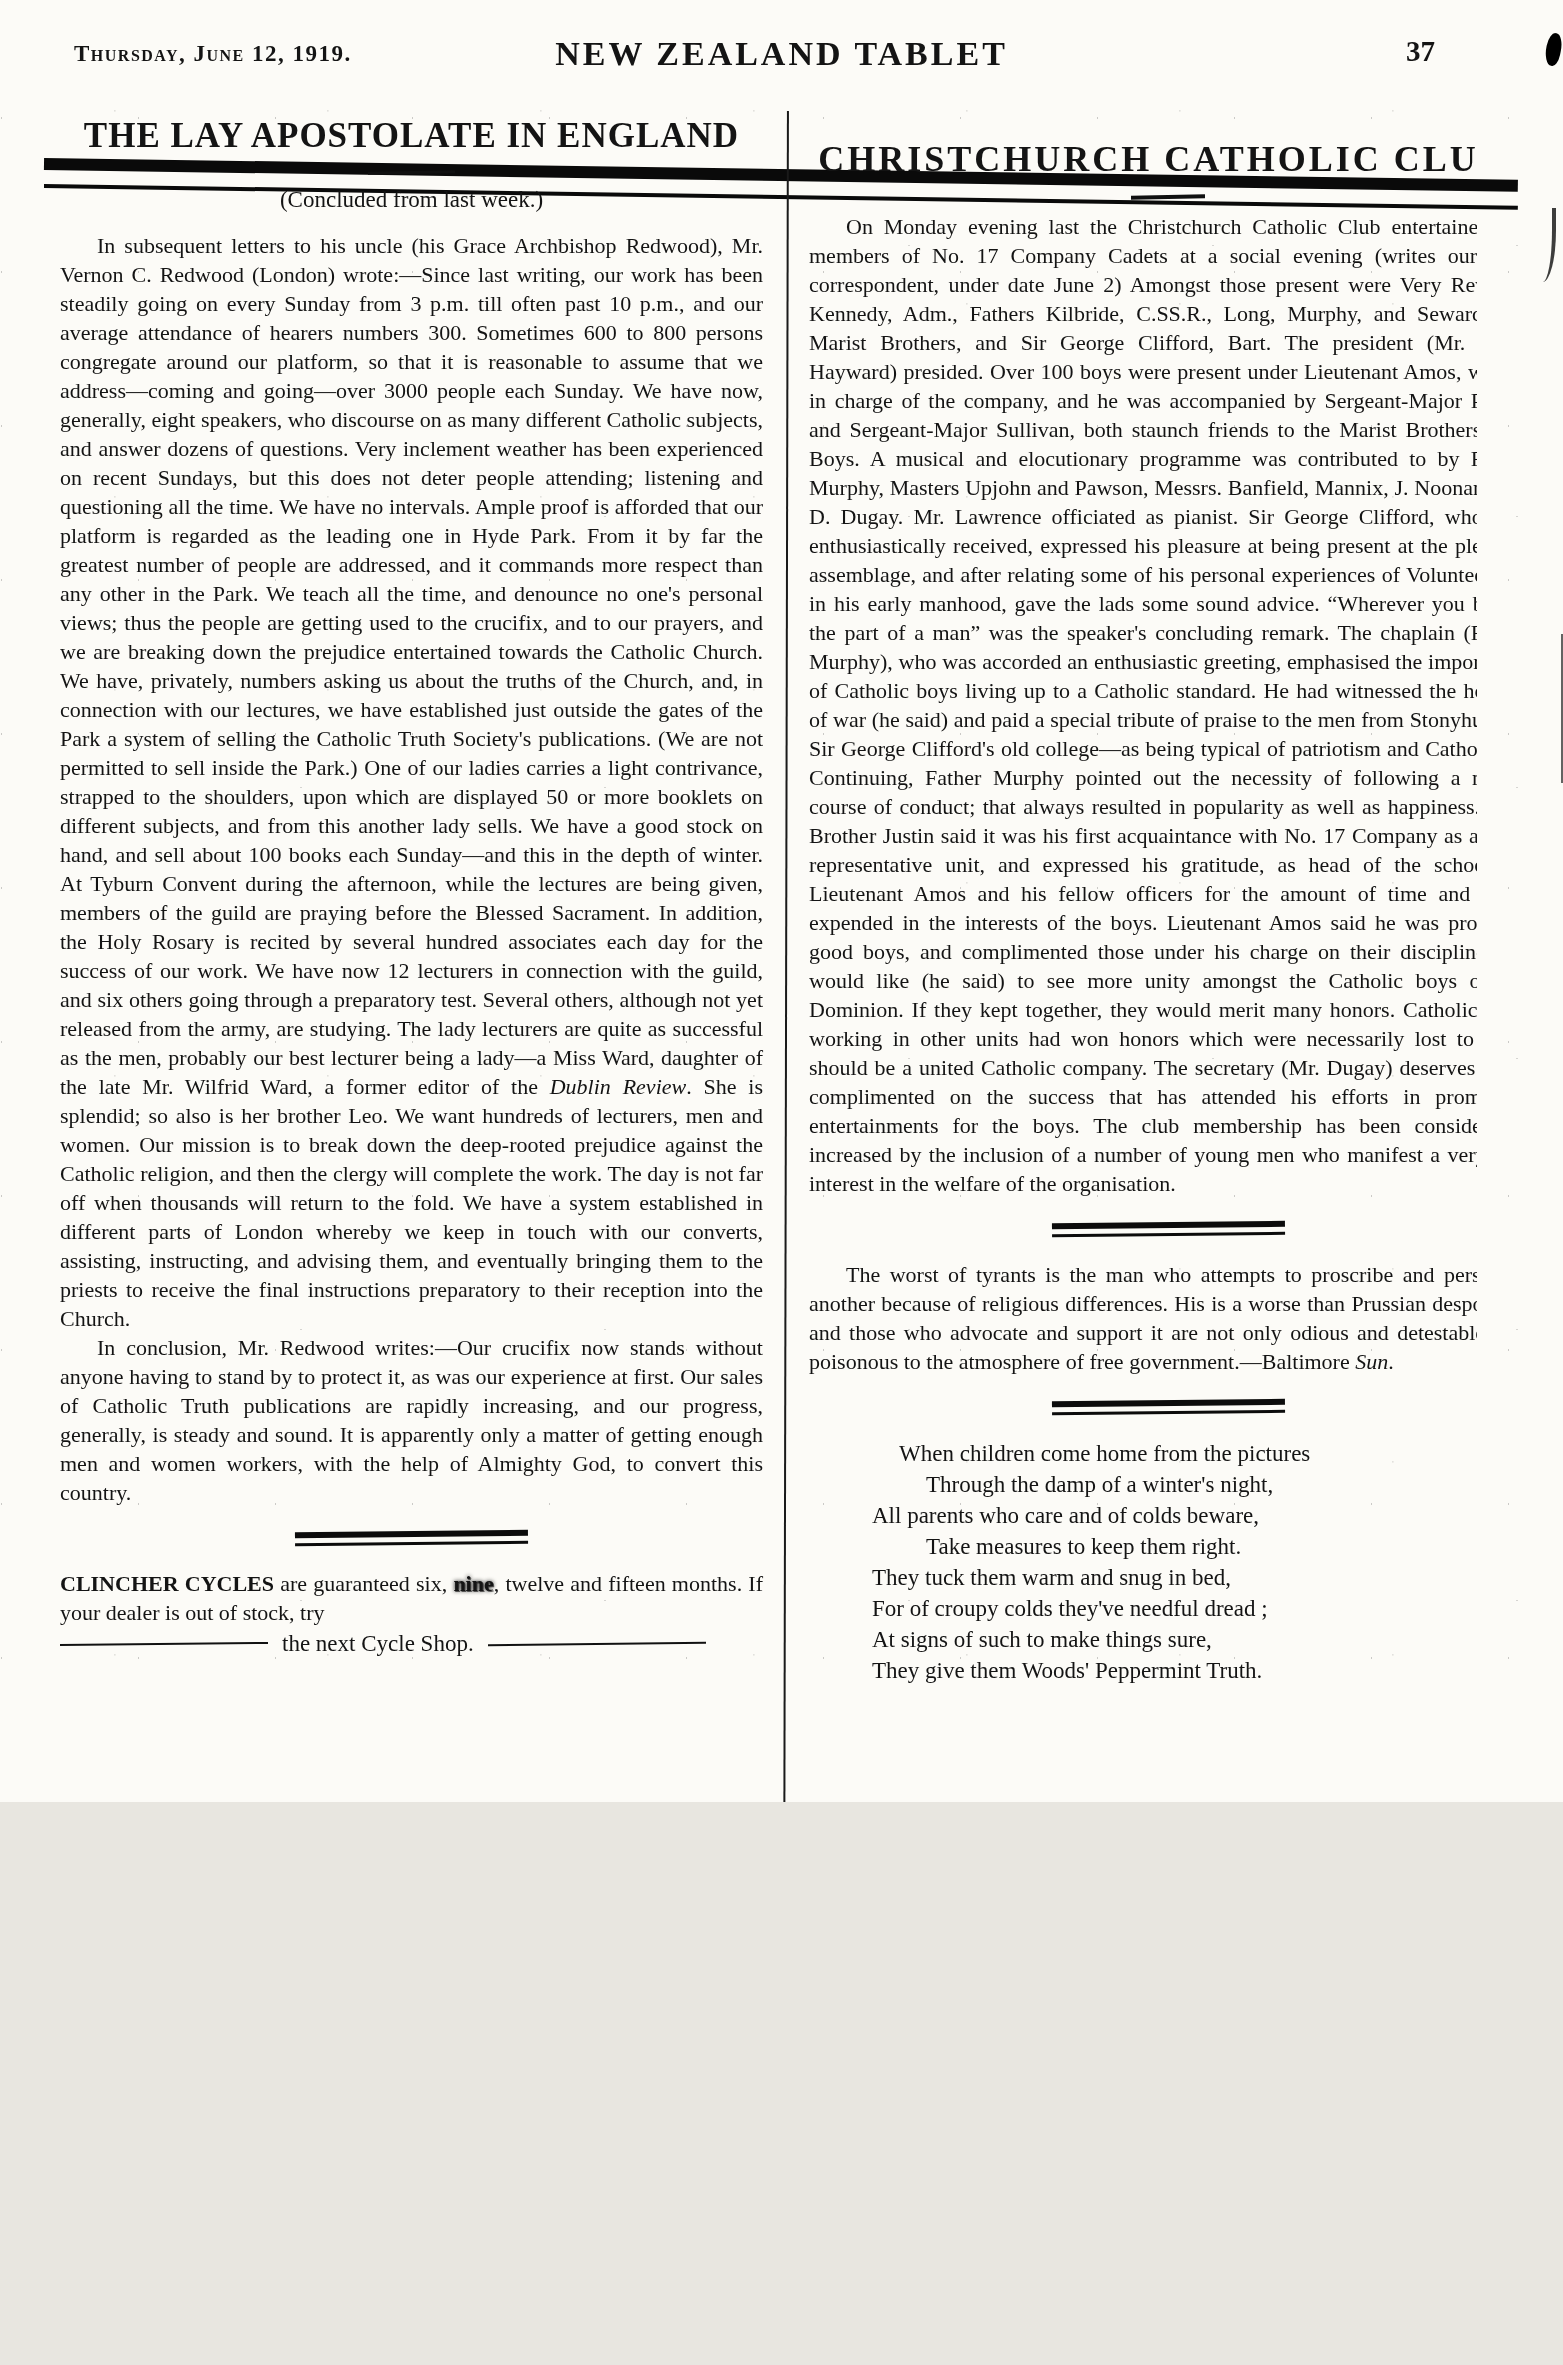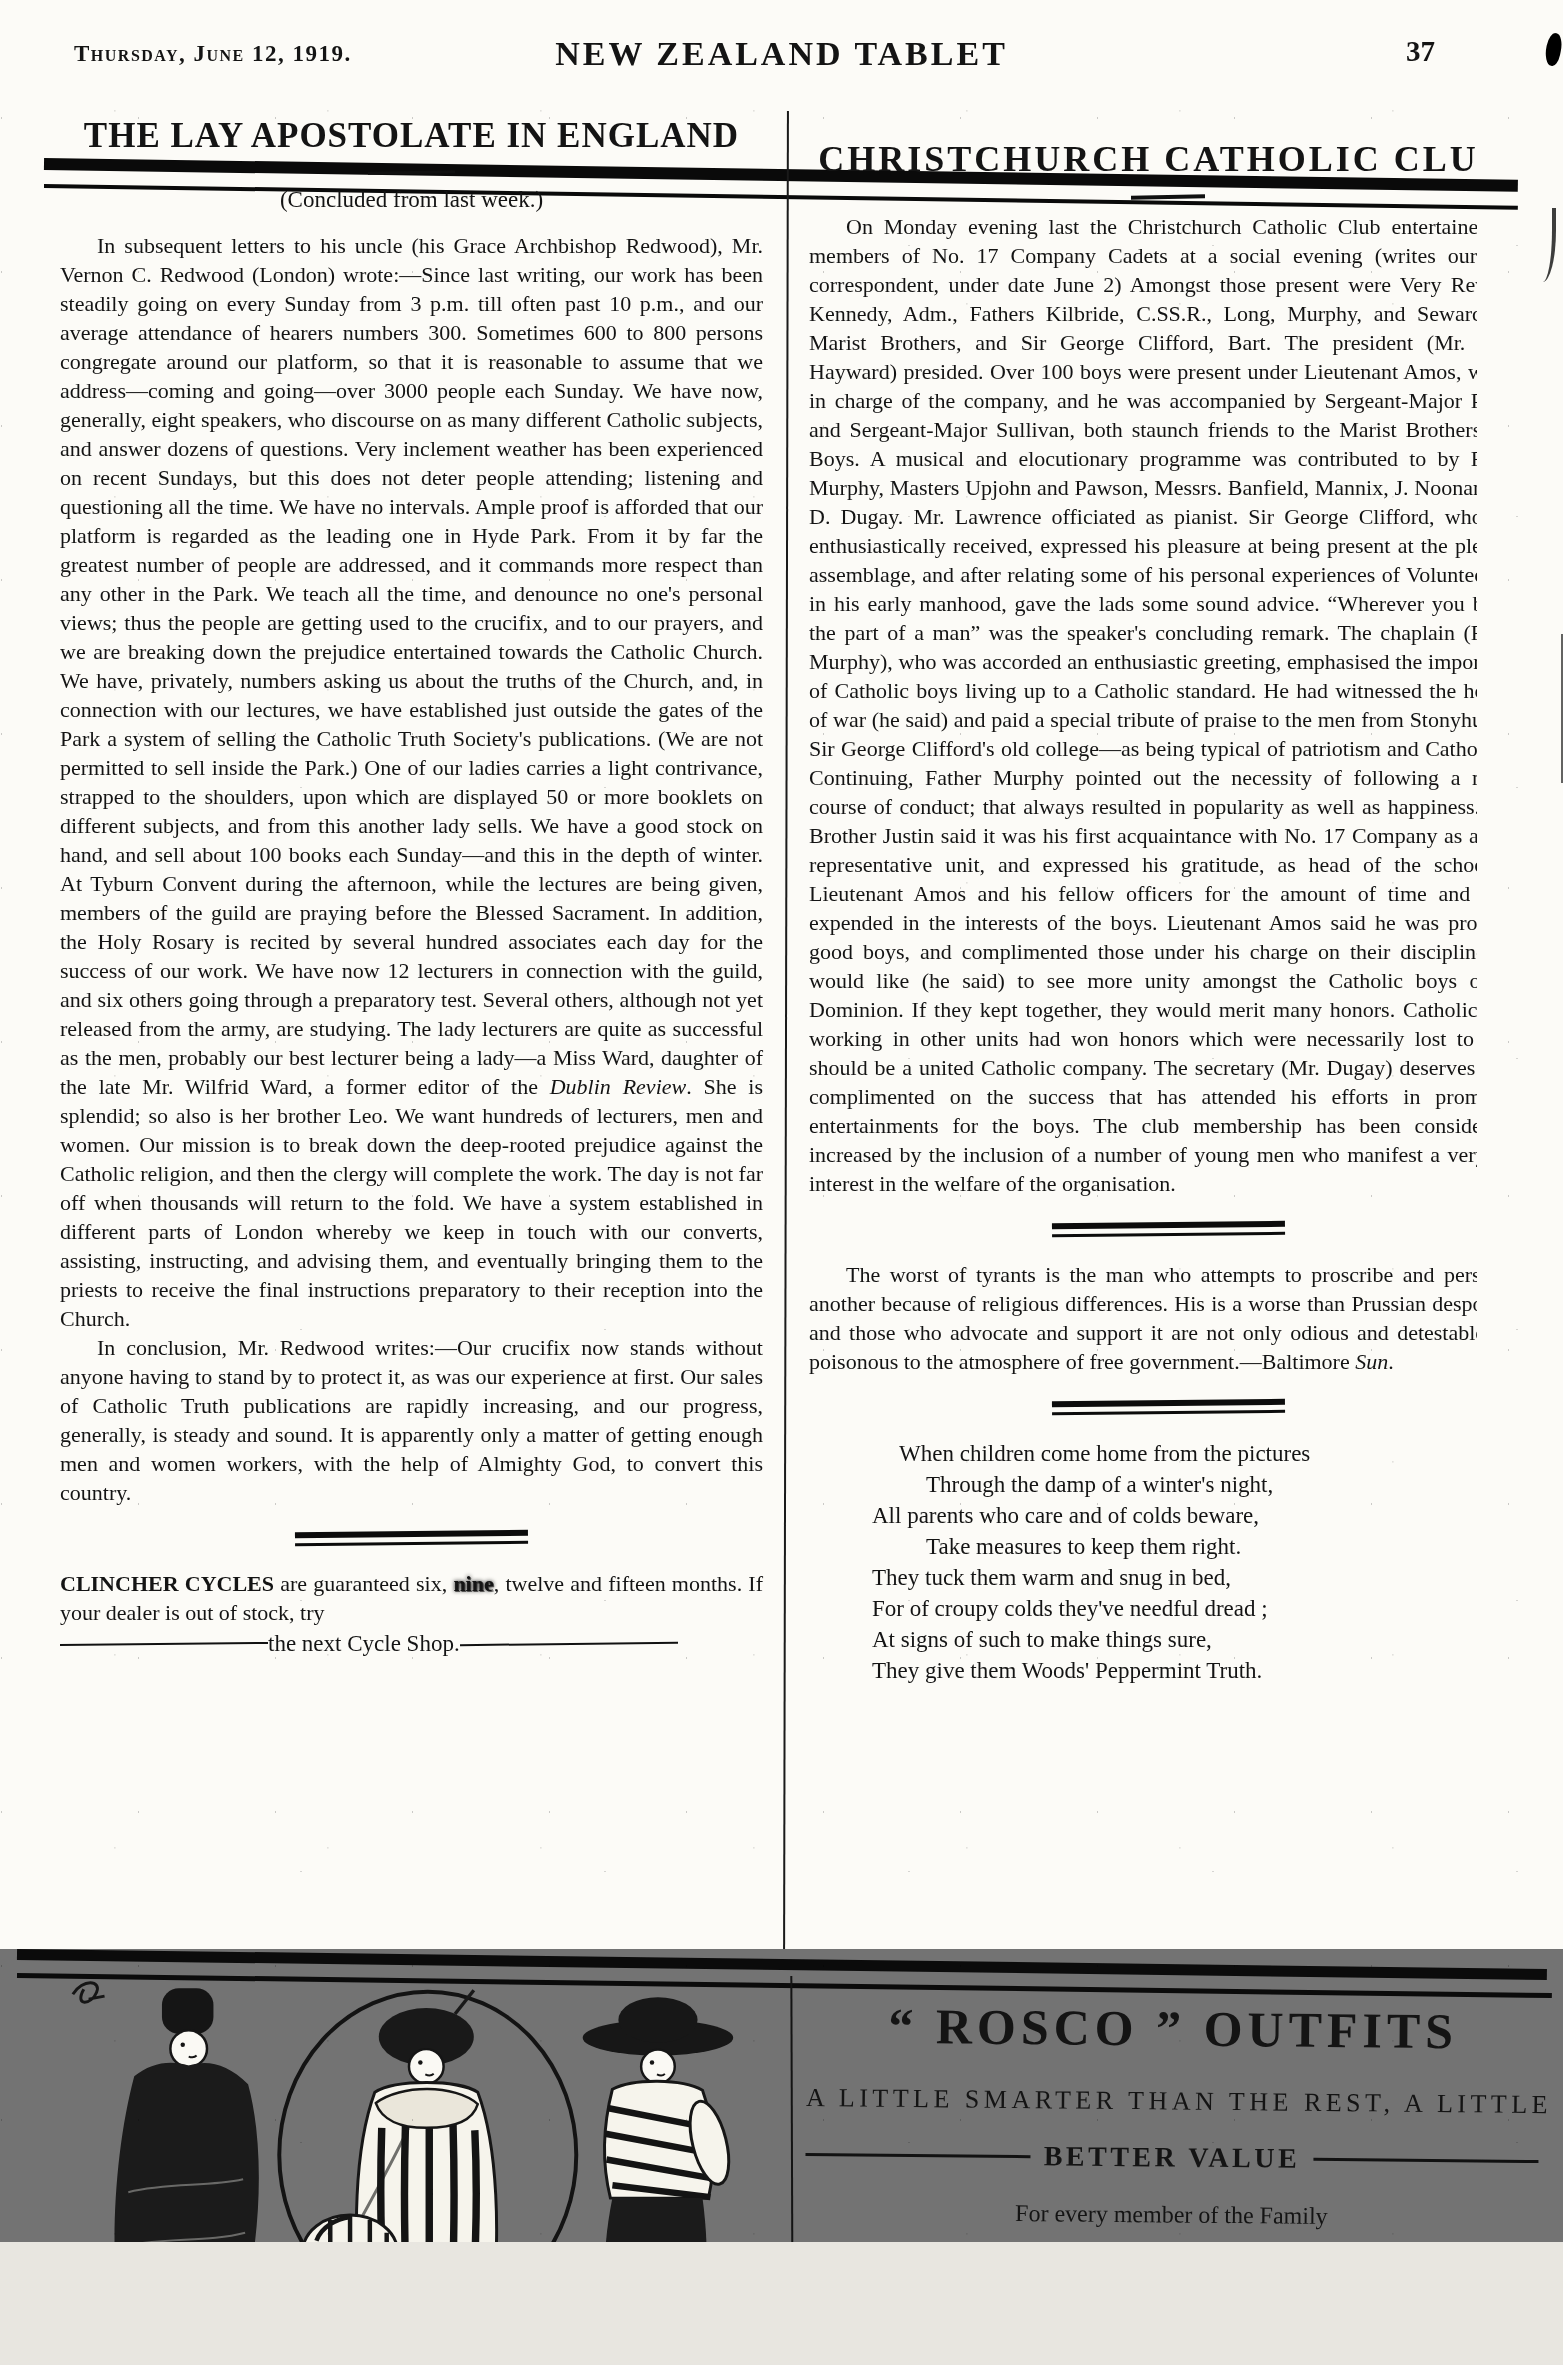--- a/index.html
+++ b/index.html
@@ -1,17 +1,17 @@
 <!DOCTYPE html>
 <html style="font-size:8px"><head>
 <meta charset="utf-8">
 <style>
   html,body{margin:0;padding:0;}
   body{width:1564px;height:2366px;background:#e8e6e0;font-family:"Liberation Serif",serif;color:#141414;}
-  .page{position:relative;width:1564px;height:2242px;background:#fcfbf7;overflow:hidden;}
+  .page{position:relative;width:1564px;height:1802px;background:#fcfbf7;overflow:hidden;}
   .noise{position:absolute;inset:0;z-index:9;pointer-events:none;opacity:.5;
     background-image:
       radial-gradient(circle, rgba(0,0,0,.55) 0.6px, transparent 0.8px),
       radial-gradient(circle, rgba(0,0,0,.38) 0.5px, transparent 0.7px),
       radial-gradient(circle, rgba(0,0,0,.30) 0.8px, transparent 1.1px);
     background-size:213px 193px,137px 154px,304px 271px;
     background-position:8.4px 14.4px,70px 41px,149px 110px;}
   
   .hdr{position:absolute;top:35px;left:74px;width:1415px;display:flex;align-items:baseline;}
   .date{font-size:23px;font-variant-caps:small-caps;letter-spacing:1.5px;font-weight:600;}
@@ -29,21 +29,21 @@
   h1.headline{font-size:35px;font-weight:700;text-align:center;margin:5px 0 0;letter-spacing:1px;}
   h2.headline{font-size:36px;font-weight:700;text-align:center;margin:0;letter-spacing:3px;}
   .rule-short{width:87px;border-top:3.5px solid #101010;margin:15px auto 13px;transform:rotate(-1deg);}
   .rule-short.rs2{width:74px;border-top:4.5px solid #101010;}
   .subtitle{text-align:center;font-size:23px;margin:0 0 18px;}
   .body-p{margin:0;text-align:justify;text-indent:37px;font-size:22px;line-height:29px;}
   .rule-double{width:233px;margin:24px auto;border-top:6.4px solid #0c0c0c;border-bottom:3px solid #0c0c0c;height:5px;transform:rotate(-.6deg);}
   
   .clincher .body-p{text-indent:0;}
   .smudge{font-weight:700;text-shadow:0 0 4.5px rgba(0,0,0,.95),1px 0.5px 0 rgba(0,0,0,.55);}
-  .dashrow{display:flex;align-items:center;margin-top:4px;font-size:23px;}
+  .dashrow{display:flex;align-items:center;gap:14px;margin-top:4px;font-size:23px;}
   .dash{height:0;border-top:2.5px solid #111;transform:rotate(-.6deg);}
   .dash-l{width:208px;} .dash-r{width:218px;}
   
   .poem{margin-top:22px;padding-left:63px;font-size:23px;line-height:31px;}
   .poem-line{white-space:nowrap;}
   
   .adsec{position:absolute;left:0;top:1949px;width:1564px;height:417px;background:#737373;z-index:3;}
   .adrule{position:absolute;transform-origin:left center;}
   .adrule-a{top:0;left:17.3px;width:1530px;border-top:11px solid #0b0b0b;transform:rotate(.75deg);}
   .adrule-b{top:24px;left:17.3px;width:1535px;border-top:5px solid #0b0b0b;transform:rotate(.75deg);}

